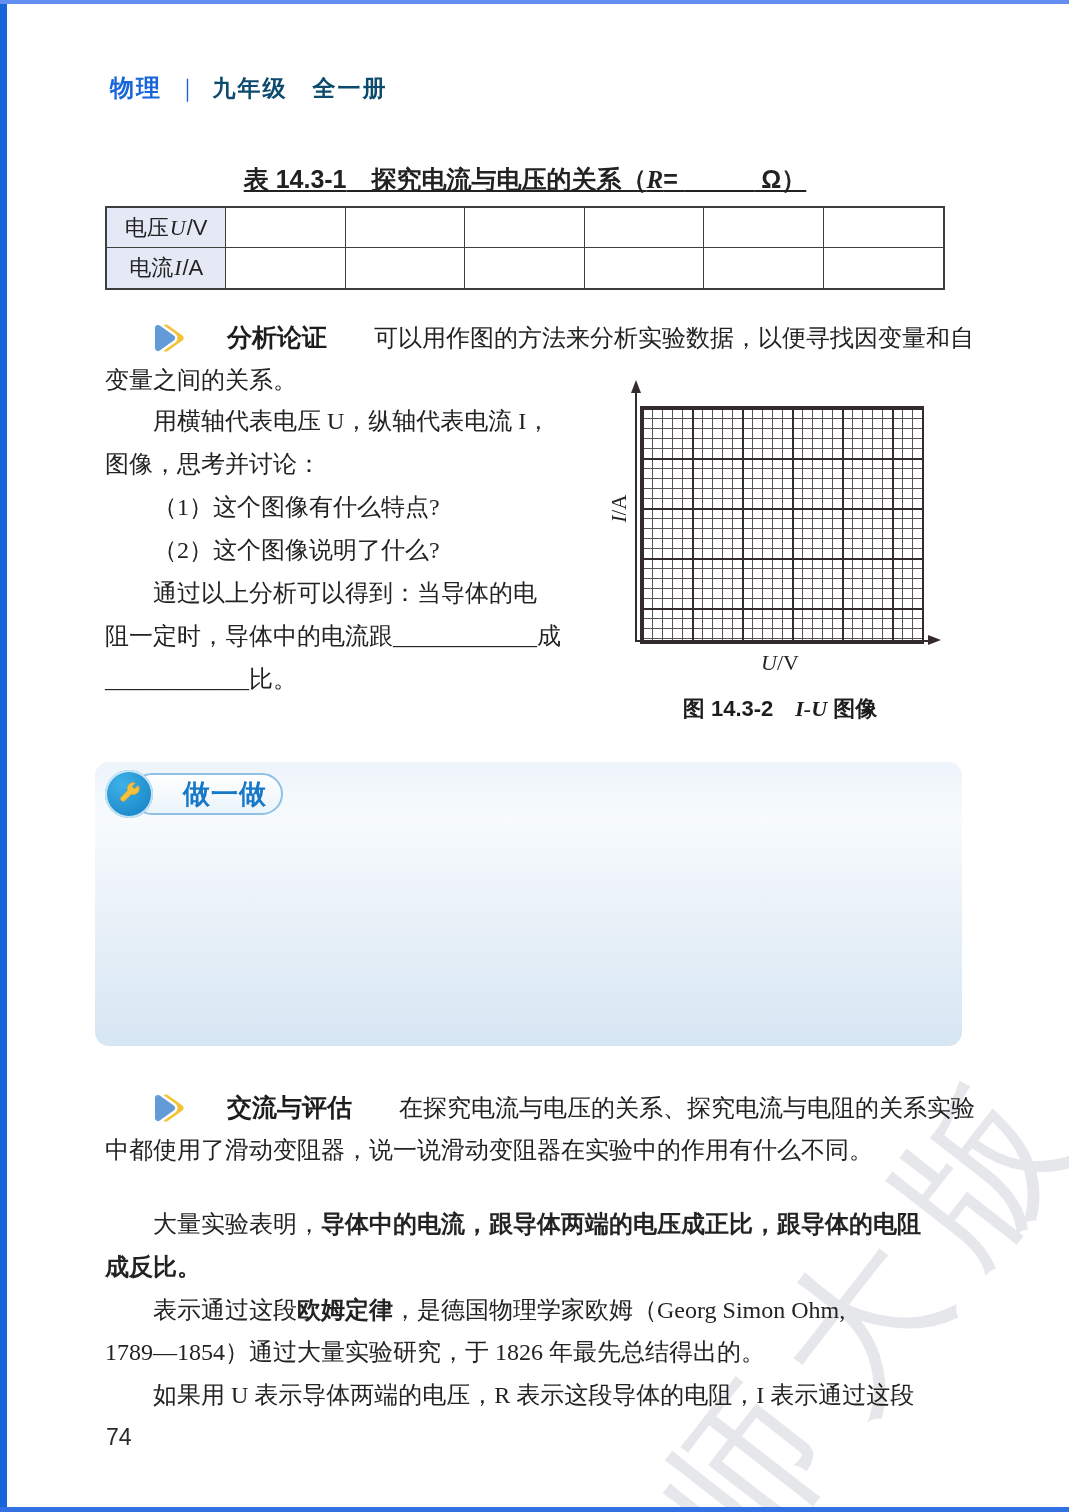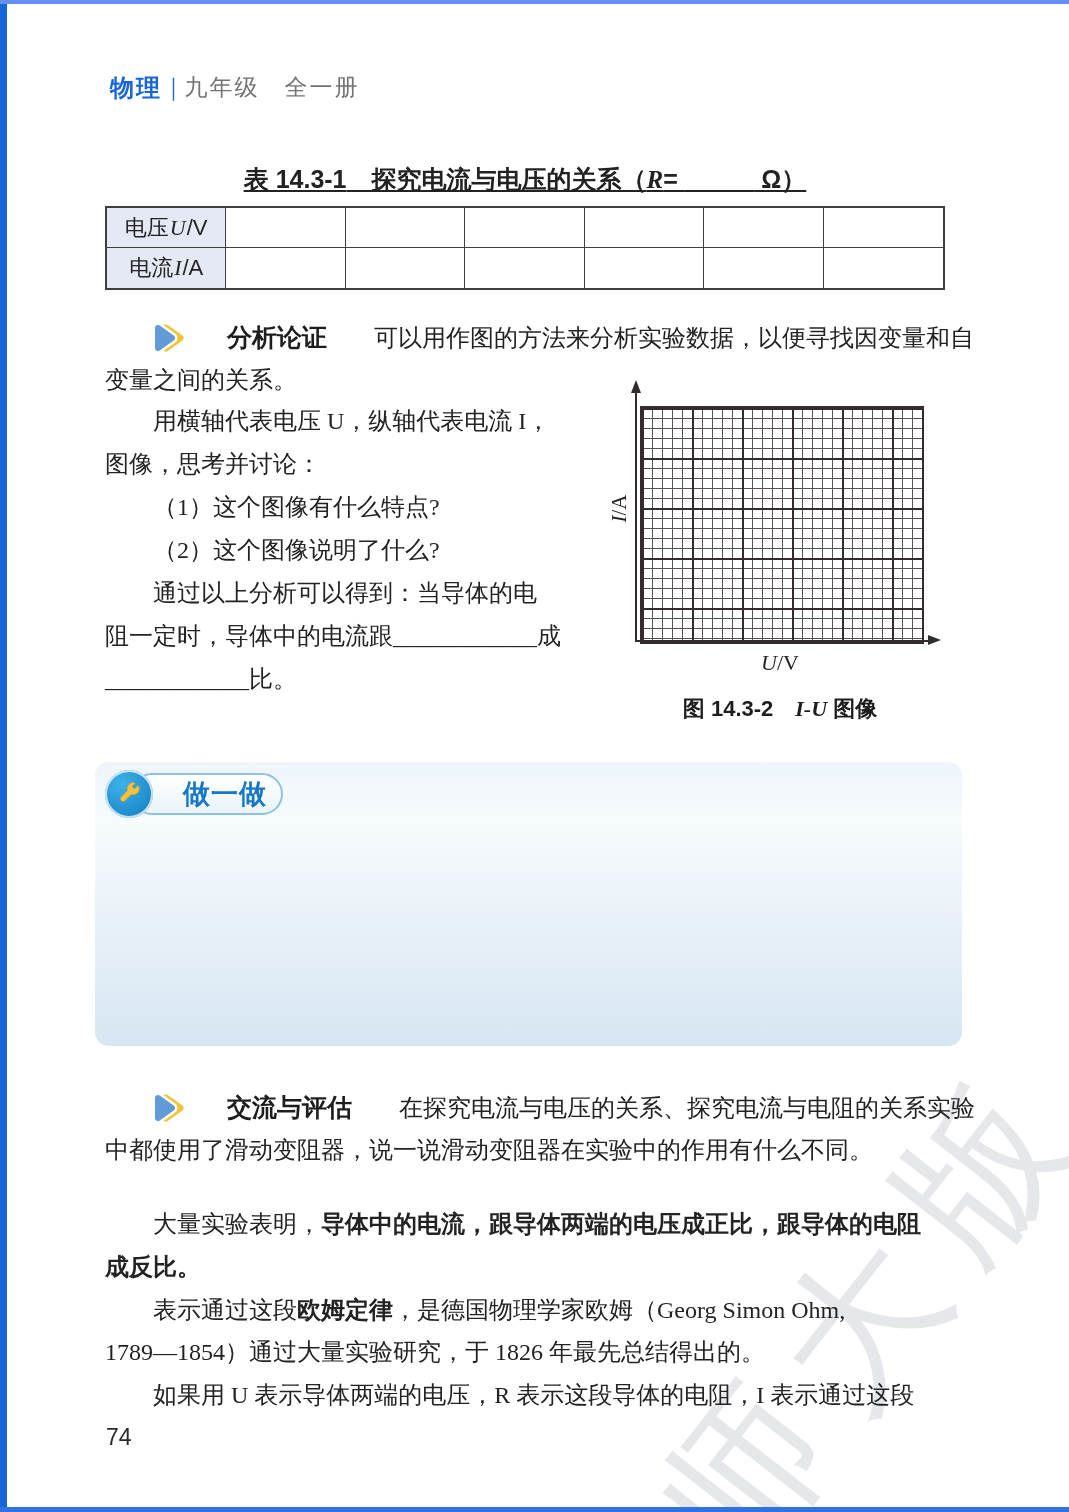--- a/index.html
+++ b/index.html
@@ -7,24 +7,24 @@
     position:relative; width:1069px; height:1512px; background:#ffffff;
     overflow:hidden;
     font-family:"Liberation Serif","DejaVu Serif",serif;
     color:#222;
   }
   
   .border-left{position:absolute;left:0;top:0;width:7px;height:1512px;background:#1766d9;}
   .border-top{position:absolute;left:0;top:0;width:1069px;height:4px;background:#638ff2;}
   .border-bottom{position:absolute;left:0;bottom:0;width:1069px;height:5px;background:#3171e3;}
 
-  .hdr{position:absolute;left:110px;top:72px;font-family:"Liberation Sans","DejaVu Sans",sans-serif;font-size:23px;display:flex;gap:0;}
+  .hdr{position:absolute;left:110px;top:72px;font-family:"Liberation Sans","DejaVu Sans",sans-serif;font-size:23px;display:flex;align-items:center;gap:14px;}
   .hdr .subject{color:#1766d9;font-weight:700;font-size:24px;letter-spacing:2px;}
   .hdr .divider{color:#1766d9;font-weight:400;}
-  .hdr .grade{color:#737373;font-weight:400;letter-spacing:2px;}
+  .hdr .grade{color:#0c4a6e;font-weight:700;letter-spacing:2px;}
 
   .tbl-title{position:absolute;left:105px;top:163px;width:840px;text-align:center;
     font-family:"Liberation Sans","DejaVu Sans",sans-serif;font-weight:700;font-size:25px;color:#222;white-space:nowrap;text-decoration:underline;}
   .tbl-title .v{font-family:"Liberation Serif",serif;font-style:italic;}
   .tbl-title .blank{letter-spacing:0;}
 
   .tbl{position:absolute;left:105px;top:206px;width:840px;height:84px;
     display:grid;grid-template-columns:repeat(7,1fr);grid-template-rows:1fr 1fr;
     border:2px solid #3f3f3f;box-sizing:border-box;background:#fff;}
   .tbl .cell{border-right:1px solid #3f3f3f;border-bottom:1px solid #3f3f3f;

